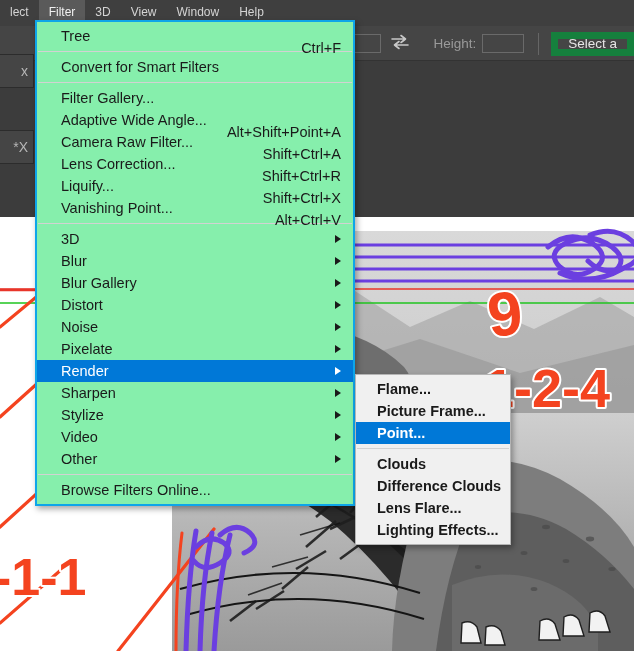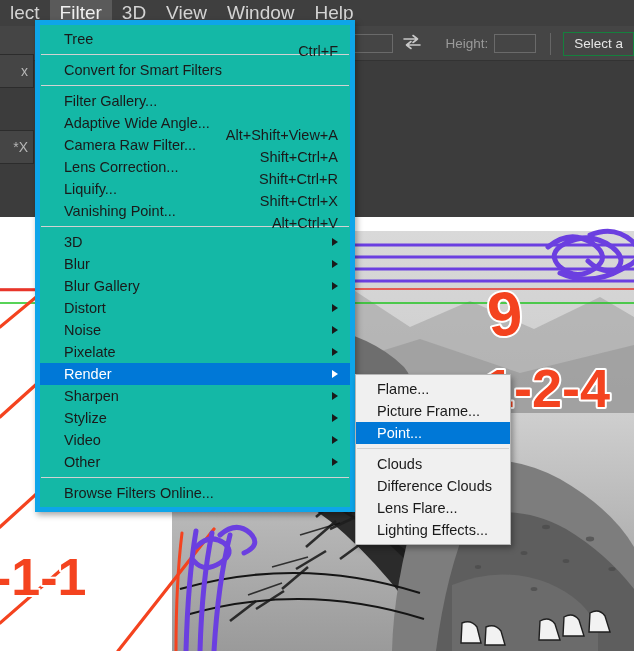--- a/index.html
+++ b/index.html
@@ -11,21 +11,21 @@
   }
   #app { position: relative; width: 634px; height: 651px; }
 
   
   .menubar {
     position: absolute; left: 0; top: 0; width: 634px; height: 26px;
     background: #3f3f3f;
     display: flex; align-items: center;
   }
   .menubar-item {
-    font-size: 19px; color: #d4d4d4;
+    font-size: 12px; color: #d4d4d4;
     padding: 4px 10px 5px 10px; line-height: 17px;
     white-space: nowrap;
   }
   .menubar-item.active { background: #5a5a5a; color: #f0f0f0; }
 
   .optionsbar {
     position: absolute; left: 0; top: 26px; width: 634px; height: 35px;
     background: #454545;
     border-bottom: 1px solid #333;
   }
@@ -35,21 +35,21 @@
     width: 42px; height: 19px; background: #454545;
     border: 1px solid #6a6a6a; margin-right: 2px;
   }
   .ob-swap {
     width: 34px; text-align: center; color: #c8c8c8; font-size: 16px;
     line-height: 16px;
   }
   .ob-label { color: #9a9a9a; font-size: 13.5px; margin: 0 6px 0 16px; }
   .ob-sep { width: 1px; height: 22px; background: #666; margin: 0 12px; }
   .ob-button {
-    height: 24px; background: #454545; border: 1px solid #15803d;
+    height: 24px; background: #454545; border: 7px solid #15803d;
     color: #e6e6e6; font-size: 13.5px;
     display: flex; align-items: center; padding: 0 10px;
     white-space: nowrap;
   }
 
   .toolstrip {
     position: absolute; left: 0; top: 61px; width: 634px; height: 40px;
     background: #3c3c3c;
   }
 
@@ -67,22 +67,22 @@
   
   .canvas {
     position: absolute; left: 0; top: 217px; width: 634px; height: 434px;
     background: #ffffff; overflow: hidden;
   }
   .canvas svg { position: absolute; left: 0; top: 0; }
 
   
   .menu {
     position: absolute; left: 35px; top: 20px; width: 320px;
-    background: #14b8a6;
-    border: 5px solid #0ea5e9;
+    background: #86efac;
+    border: 2px solid #0ea5e9;
     box-shadow: 2px 3px 6px rgba(0,0,0,.35);
     padding: 3px 0 3px 0;
     z-index: 40;
   }
   .mi {
     position: relative; height: 22px;
     display: flex; align-items: center;
     font-size: 14.5px; color: #1a1a1a;
     padding-left: 24px; padding-right: 12px;
     white-space: nowrap;
@@ -102,21 +102,21 @@
 
   
   .submenu {
     position: absolute; left: 355px; top: 374px; width: 156px;
     background: #f0f0f0;
     border: 1px solid #b4b4b4;
     box-shadow: 2px 3px 6px rgba(0,0,0,.35);
     padding: 3px 0;
     z-index: 50;
   }
-  .submenu .mi { padding-left: 21px; }
+  .submenu .mi { padding-left: 21px; font-weight: bold; }
 </style>
 </head>
 <body>
 
 <div id="app">
 
   <div class="canvas">
     <svg width="634" height="434" viewBox="0 0 634 434">
       <defs>
         <clipPath id="cv">
@@ -287,21 +287,21 @@
       <div class="msep"></div>
       <div class="mi">
         <span class="lbl">Convert for Smart Filters</span>
       </div>
       <div class="msep"></div>
       <div class="mi">
         <span class="lbl">Filter Gallery...</span>
       </div>
       <div class="mi">
         <span class="lbl">Adaptive Wide Angle...</span>
-        <span class="accel">Alt+Shift+View+A</span>
+        <span class="accel">Alt+Shift+Point+A</span>
       </div>
       <div class="mi">
         <span class="lbl">Camera Raw Filter...</span>
         <span class="accel">Shift+Ctrl+A</span>
       </div>
       <div class="mi">
         <span class="lbl">Lens Correction...</span>
         <span class="accel">Shift+Ctrl+R</span>
       </div>
       <div class="mi">

